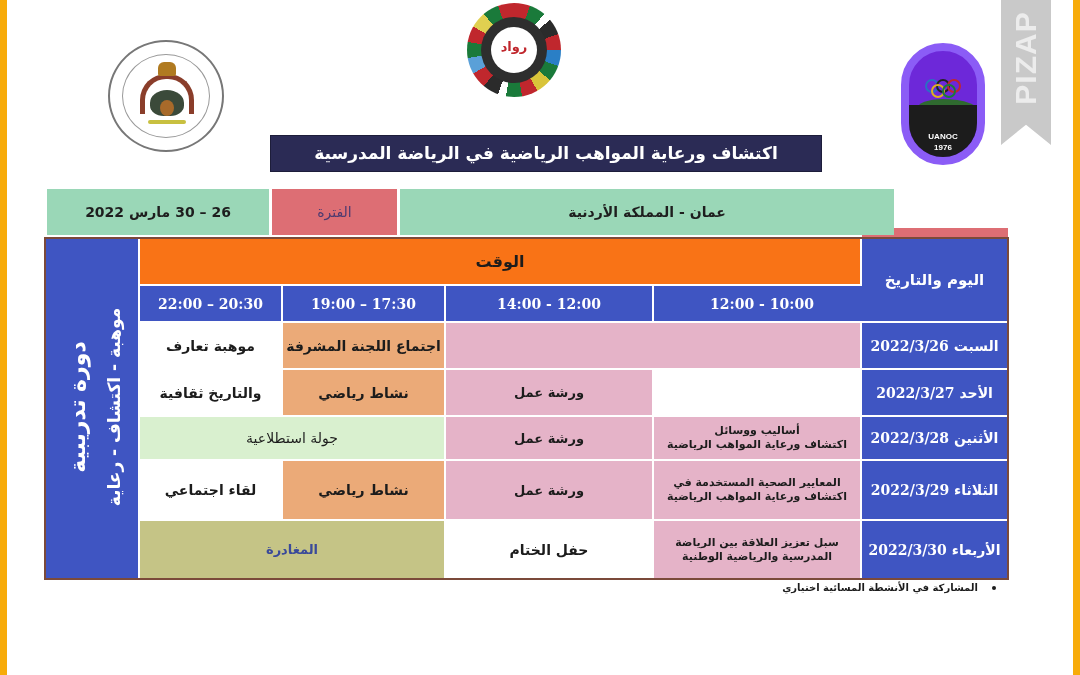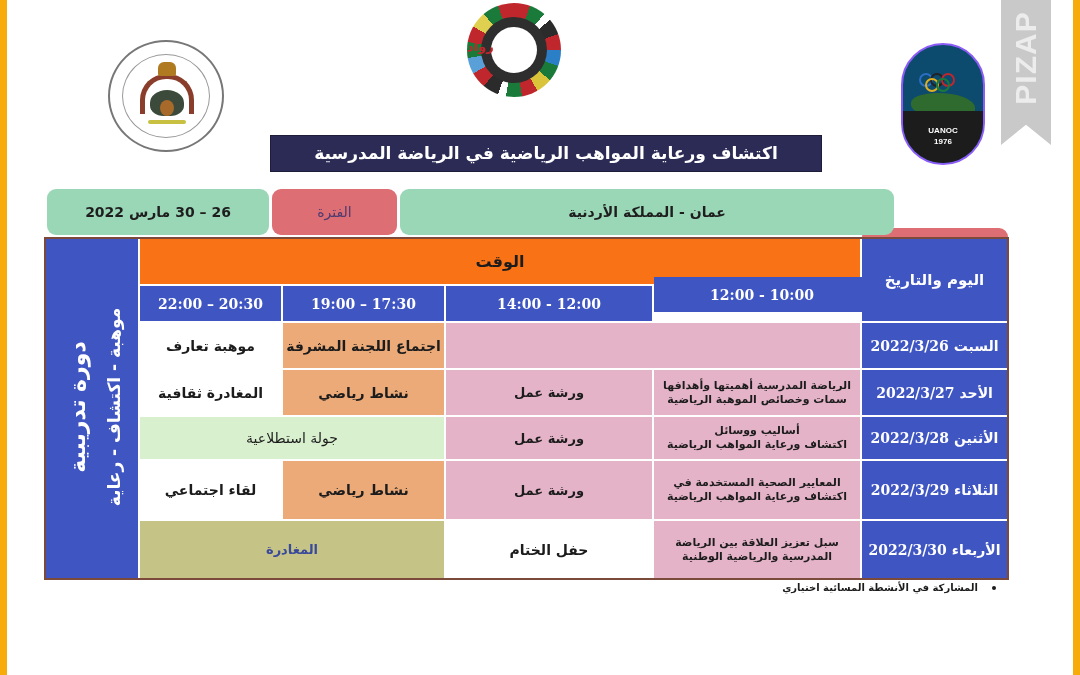--- a/index.html
+++ b/index.html
@@ -21,36 +21,36 @@
   .logo-moe .crown { position: absolute; left: 48px; top: 20px; width: 18px; height: 14px; background: #b07a20; border-radius: 6px 6px 2px 2px; }
   .logo-moe .mantle { position: absolute; left: 30px; top: 32px; width: 54px; height: 40px; border: 5px solid #8a3d2a; border-bottom: none; border-radius: 26px 26px 0 0; }
   .logo-moe .eagle { position: absolute; left: 40px; top: 48px; width: 34px; height: 26px; background: #3b4a3a; border-radius: 50% 50% 40% 40%; }
   .logo-moe .shield { position: absolute; left: 50px; top: 58px; width: 14px; height: 16px; background: #a86a2a; border-radius: 50%; }
   .logo-moe .base { position: absolute; left: 38px; top: 78px; width: 38px; height: 4px; background: #c8c040; border-radius: 2px; }
 
   .logo-rowad { left: 467px; top: 3px; width: 94px; height: 94px; border-radius: 50%;
     background: conic-gradient(#c0272d 0 20deg, #1a7a3a 20deg 40deg, #ffffff 40deg 50deg, #2b2b2b 50deg 70deg, #c0272d 70deg 90deg, #2a7fc6 90deg 110deg, #1a7a3a 110deg 130deg, #d9c43a 130deg 150deg, #c0272d 150deg 170deg, #1a7a3a 170deg 190deg, #ffffff 190deg 200deg, #2b2b2b 200deg 220deg, #c0272d 220deg 240deg, #5aa0d8 240deg 260deg, #1a7a3a 260deg 280deg, #c0272d 280deg 300deg, #e0d050 300deg 320deg, #1a7a3a 320deg 340deg, #c0272d 340deg 360deg); }
   .logo-rowad .ring { position: absolute; left: 14px; top: 14px; width: 66px; height: 66px; border-radius: 50%; background: #2e2e2e; }
   .logo-rowad .center { position: absolute; left: 24px; top: 24px; width: 46px; height: 46px; border-radius: 50%; background: #fff; }
-  .logo-rowad .txt { position: absolute; left: 0; right: 0; top: 36px; text-align: left; color: #c0272d; font-weight: bold; font-size: 13px; font-family: "DejaVu Sans", sans-serif; }
+  .logo-rowad .txt { position: absolute; left: 0; right: 0; top: 36px; text-align: center; color: #c0272d; font-weight: bold; font-size: 13px; font-family: "DejaVu Sans", sans-serif; }
 
-  .logo-uanoc { left: 901px; top: 43px; width: 84px; height: 122px; border-radius: 42px; border: 2px solid #8b5cf6; overflow: hidden; background: #0c4a6e; }
+  .logo-uanoc { left: 901px; top: 43px; width: 84px; height: 122px; border-radius: 42px; border: 8px solid #8b5cf6; overflow: hidden; background: #6d28d9; }
   .logo-uanoc .bottom { position: absolute; left: 0; right: 0; bottom: 0; height: 52px; background: #1c1c1c; }
   .logo-uanoc .rings { position: absolute; left: 16px; top: 28px; width: 48px; height: 16px; }
   .logo-uanoc .rings i { position: absolute; top: 0; width: 14px; height: 14px; border-radius: 50%; border: 2px solid #333; }
   .logo-uanoc .map { position: absolute; left: 8px; top: 48px; width: 64px; height: 24px; background: #2f6a2f; border-radius: 40% 60% 30% 50%; }
   .logo-uanoc .lbl { position: absolute; left: 0; right: 0; top: 80px; text-align: center; color: #fff; font-size: 8px; font-weight: bold; font-family: "Liberation Sans", sans-serif; line-height: 11px; }
 
   
   .title-bar { position: absolute; left: 270px; top: 135px; width: 552px; height: 37px; background: #2b2b55;
     border: 1px solid #1d1d3a; color: #fff; font-weight: bold; font-size: 17px; text-align: center; line-height: 35px; direction: rtl; }
 
   
   .info-row { position: absolute; top: 189px; height: 46px; display: flex; }
-  .info-cell { height: 46px; display: flex; align-items: center; justify-content: center; font-size: 14px; direction: rtl; border-radius: 9px; }
+  .info-cell { height: 46px; display: flex; align-items: center; justify-content: center; font-size: 14px; direction: rtl; }
   .green { background: #9ad7b7; color: #1e1e1e; font-weight: bold; }
   .red { background: #dd6e74; color: #4c3a70; }
 
   
   .sched { position: absolute; left: 44px; top: 237px; width: 965px; height: 343px; border: 2px solid #7b4a3a; background: #ffffff; }
   .side { position: absolute; left: 0; top: 0; width: 92px; height: 339px; background: #3f55c2; }
   .side .v1, .side .v2 { position: absolute; color: #fff; font-weight: bold; white-space: nowrap; direction: rtl;
     transform: translate(-50%,-50%) rotate(-90deg); left: 50%; }
   .side .v1 { top: 168px; font-size: 22px; margin-left: -15px; }
   .side .v2 { top: 168px; font-size: 17px; margin-left: 22px; }
@@ -132,42 +132,38 @@
   <div class="side">
     <div class="v1">دورة تدريبية</div>
     <div class="v2">موهبة - اكتشاف - رعاية</div>
   </div>
 
   <div class="grid">
 
     <div class="cell hdr-day" style="left:722px; top:0; width:145px; height:82px;">اليوم والتاريخ</div>
     <div class="cell hdr-time" style="left:0; top:0; width:720px; height:45px;">الوقت</div>
 
-    <div class="cell hdr-slot" style="left:514px; top:38px; width:216px; height:35px;">12:00 - 10:00</div>
+    <div class="cell hdr-slot" style="left:514px; top:47px; width:216px; height:35px;">12:00 - 10:00</div>
     <div class="cell hdr-slot" style="left:306px; top:47px; width:206px; height:35px;">14:00 - 12:00</div>
     <div class="cell hdr-slot" style="left:143px; top:47px; width:161px; height:35px;">19:00 – 17:30</div>
     <div class="cell hdr-slot" style="left:0; top:47px; width:141px; height:35px;">22:00 – 20:30</div>
 
     <div class="cell day" style="left:722px; top:84px; width:145px; height:45px;">
       <span>السبت</span>&nbsp;<span class="d">2022/3/26</span>
     </div>
     <div class="cell pink" style="left:306px; top:84px; width:414px; height:45px;"></div>
     <div class="cell orange" style="left:143px; top:84px; width:161px; height:45px;">اجتماع اللجنة المشرفة</div>
     <div class="cell white" style="left:0; top:84px; width:141px; height:45px;">موهبة تعارف</div>
 
     <div class="cell day" style="left:722px; top:131px; width:145px; height:45px;">
       <span>الأحد</span>&nbsp;<span class="d">2022/3/27</span>
     </div>
-    <div class="cell pink small" style="left:514px; top:131px; width:206px; height:45px; flex-direction:column;">
-      <div>الرياضة المدرسية أهميتها وأهدافها</div>
-      <div>سمات وخصائص الموهبة الرياضية</div>
-    </div>
     <div class="cell pink" style="left:306px; top:131px; width:206px; height:45px;">ورشة عمل</div>
     <div class="cell orange" style="left:143px; top:131px; width:161px; height:45px;">نشاط رياضي</div>
-    <div class="cell white" style="left:0; top:131px; width:141px; height:45px;">المغادرة ثقافية</div>
+    <div class="cell white" style="left:0; top:131px; width:141px; height:45px;">والتاريخ ثقافية</div>
 
     <div class="cell day" style="left:722px; top:178px; width:145px; height:42px;">
       <span>الأثنين</span>&nbsp;<span class="d">2022/3/28</span>
     </div>
     <div class="cell pink small" style="left:514px; top:178px; width:206px; height:42px; flex-direction:column;">
       <div>أساليب ووسائل</div>
       <div>اكتشاف ورعاية المواهب الرياضية</div>
     </div>
     <div class="cell pink" style="left:306px; top:178px; width:206px; height:42px;">ورشة عمل</div>
     <div class="cell lightgreen" style="left:0; top:178px; width:304px; height:42px;">جولة استطلاعية</div>

